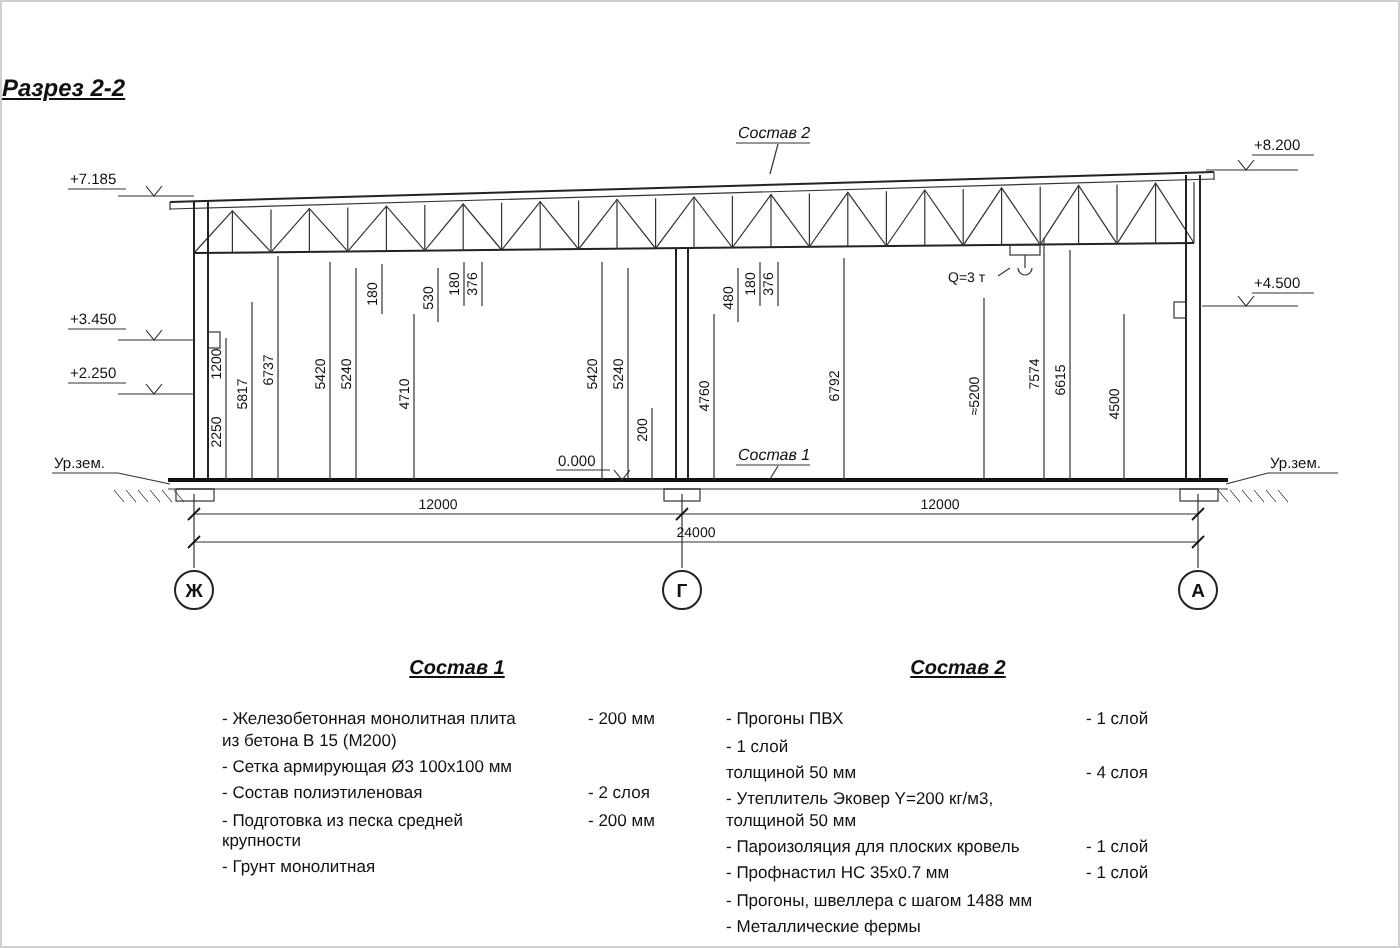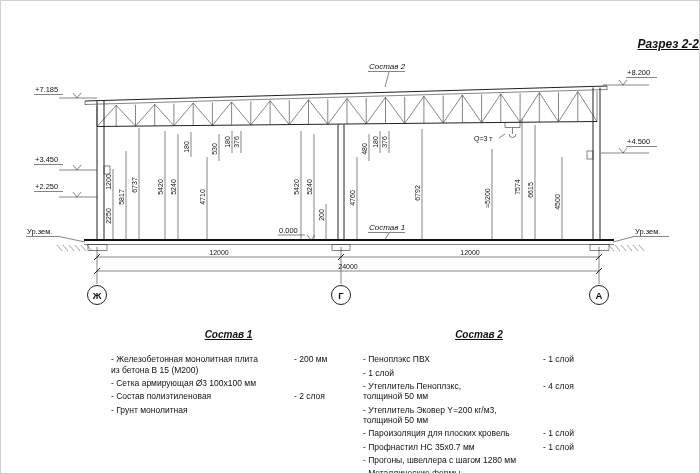--- a/index.html
+++ b/index.html
@@ -1,18 +1,18 @@
 <!DOCTYPE html>
 <html><head>
 <meta charset="utf-8">
 <style>
   html,body{margin:0;padding:0;background:#e8e8e8;}
   .page{position:relative;width:700px;height:474px;background:#fff;border:1px solid #cfcfcf;
         font-family:"Liberation Sans",sans-serif;color:#111;overflow:hidden;box-sizing:border-box;}
-  .title{position:absolute;top:36px;left:0;width:100%;text-align:right;
+  .title{position:absolute;top:36px;left:0;width:100%;text-align:left;
          font-size:12px;font-weight:bold;font-style:italic;}
   .title span{text-decoration:underline;}
   svg{position:absolute;top:0;left:0;}
   svg text{fill:#111;font-family:"Liberation Sans",sans-serif;}
   .thin{stroke:#333;stroke-width:.6;fill:none}
   .med{stroke:#222;stroke-width:1;fill:none}
   .thick{stroke:#111;stroke-width:2;fill:none}
   .tick{stroke:#111;stroke-width:.9;fill:none}
   .dim{font-size:7px}
   .elev{font-size:7.5px}
@@ -261,40 +261,46 @@
       <div class="item-value"></div>
     </div>
     <div class="item">
       <div class="item-text">
         <div>- Состав полиэтиленовая</div>
       </div>
       <div class="item-value">- 2 слоя</div>
     </div>
     <div class="item">
       <div class="item-text">
+        <div>- Подготовка из песка средней</div>
+        <div>крупности</div>
+      </div>
+      <div class="item-value">- 200 мм</div>
+    </div>
+    <div class="item">
+      <div class="item-text">
         <div>- Грунт монолитная</div>
       </div>
       <div class="item-value"></div>
     </div>
   </div>
 
   <div class="list" style="left:362px;top:328px;width:232px;">
     <div class="list-heading">Состав 2</div>
     <div class="item">
       <div class="item-text">
-        <div>- Пеноплэкс ПВХ</div>
+        <div>- Прогоны ПВХ</div>
       </div>
       <div class="item-value">- 1 слой</div>
     </div>
     <div class="item">
       <div class="item-value">- 1 слой</div>
     </div>
     <div class="item">
       <div class="item-text">
-        <div>- Утеплитель Пеноплэкс,</div>
         <div>толщиной 50 мм</div>
       </div>
       <div class="item-value">- 4 слоя</div>
     </div>
     <div class="item">
       <div class="item-text">
         <div>- Утеплитель Эковер Y=200 кг/м3,</div>
         <div>толщиной 50 мм</div>
       </div>
       <div class="item-value"></div>
@@ -306,21 +312,21 @@
       <div class="item-value">- 1 слой</div>
     </div>
     <div class="item">
       <div class="item-text">
         <div>- Профнастил НС 35х0.7 мм</div>
       </div>
       <div class="item-value">- 1 слой</div>
     </div>
     <div class="item">
       <div class="item-text">
-        <div>- Прогоны, швеллера с шагом 1280 мм</div>
+        <div>- Прогоны, швеллера с шагом 1488 мм</div>
       </div>
       <div class="item-value"></div>
     </div>
     <div class="item">
       <div class="item-text">
         <div>- Металлические фермы</div>
       </div>
       <div class="item-value"></div>
     </div>
   </div>

